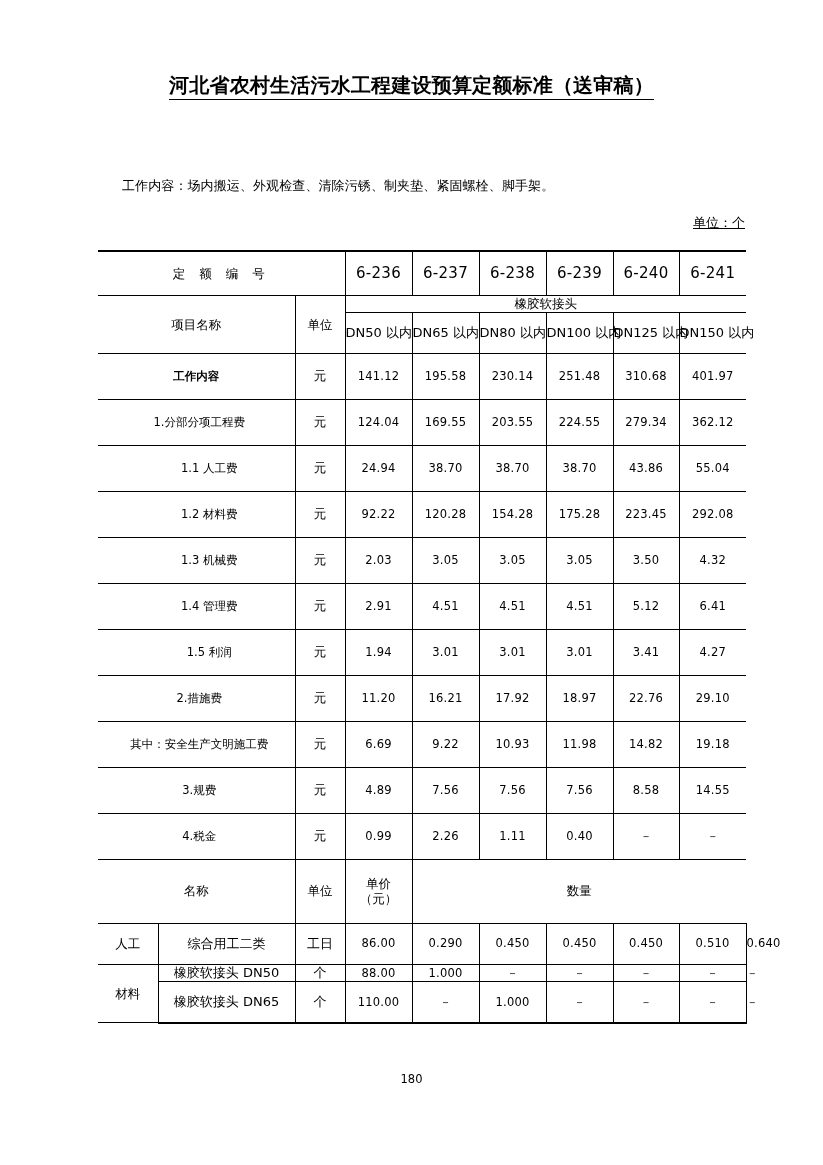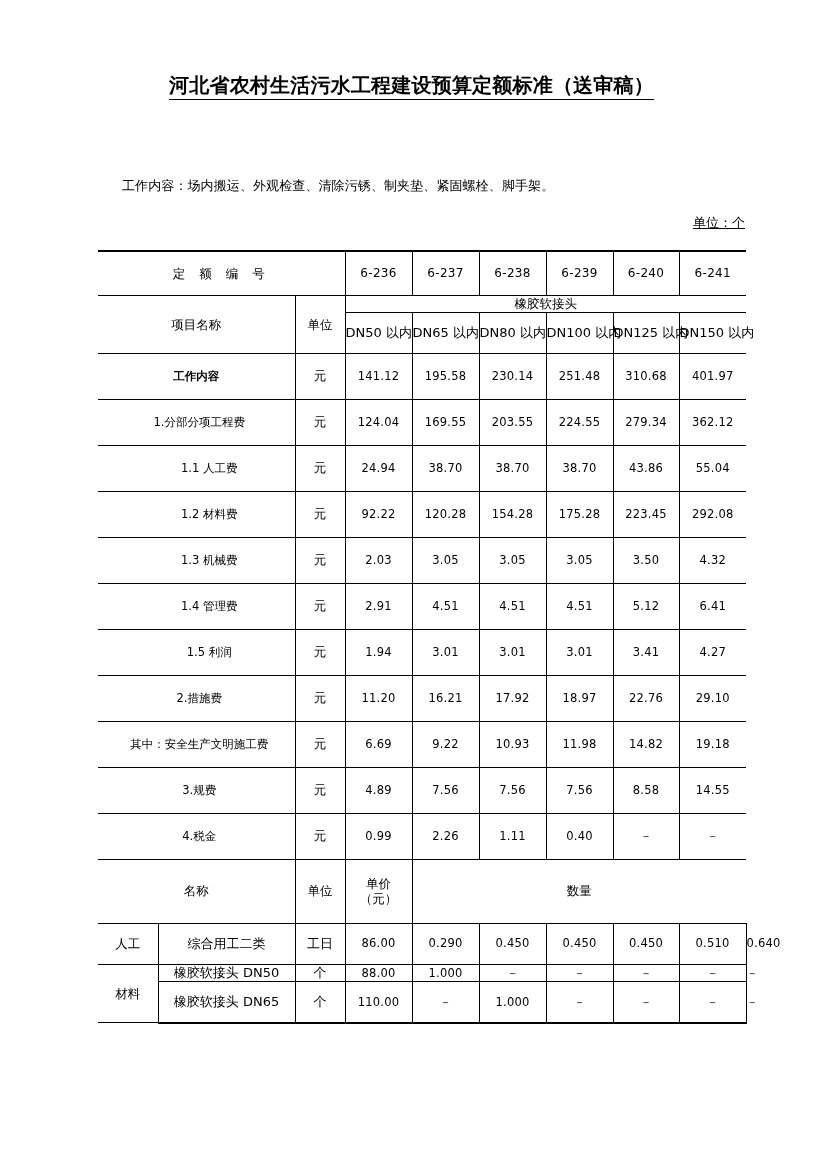--- a/index.html
+++ b/index.html
@@ -81,21 +81,21 @@
   table.main tr > td:last-child  { border-right: none; }
   table.main tr:first-child > td { border-top: 2.5px solid #000; }
   table.main tr.last-row > td    { border-bottom: 2.5px solid #000; }
 
   .cell-left   { text-align: left;  padding-left: 6px !important; }
   .cell-indent { text-align: center; padding-left: 26px !important; }
   .bold        { font-weight: bold; }
   .cn          { font-size: 12.5px; }
   .cn-sm       { font-size: 13px; }
   .num         { font-size: 11.5px; letter-spacing: 0.2px; }
-  .code        { font-size: 12px; letter-spacing: 0.3px; }
+  .code        { font-size: 15px; letter-spacing: 0.3px; }
   .spaced      { letter-spacing: 5px; }
   .nowrap      { white-space: nowrap; }
   .two-line    { line-height: 1.65; }
 
   
   .page-no {
     position: absolute;
     left: 0;
     top: 1072px;
     width: 823px;
@@ -339,14 +339,15 @@
           <td class="num">－</td>
           <td class="num">－</td>
           <td class="num">－</td>
           <td class="num">－</td>
         </tr>
 
       </tbody>
     </table>
   </div>
 
+  <div class="page-no">180</div>
 
 </div>
 
 </body></html>

